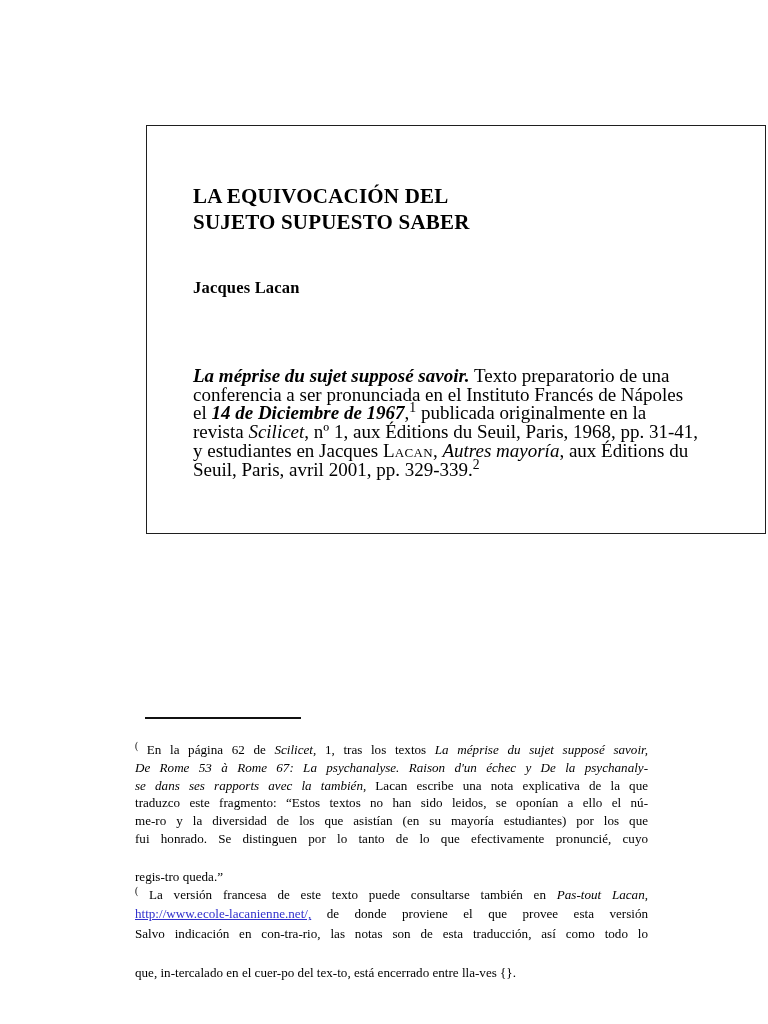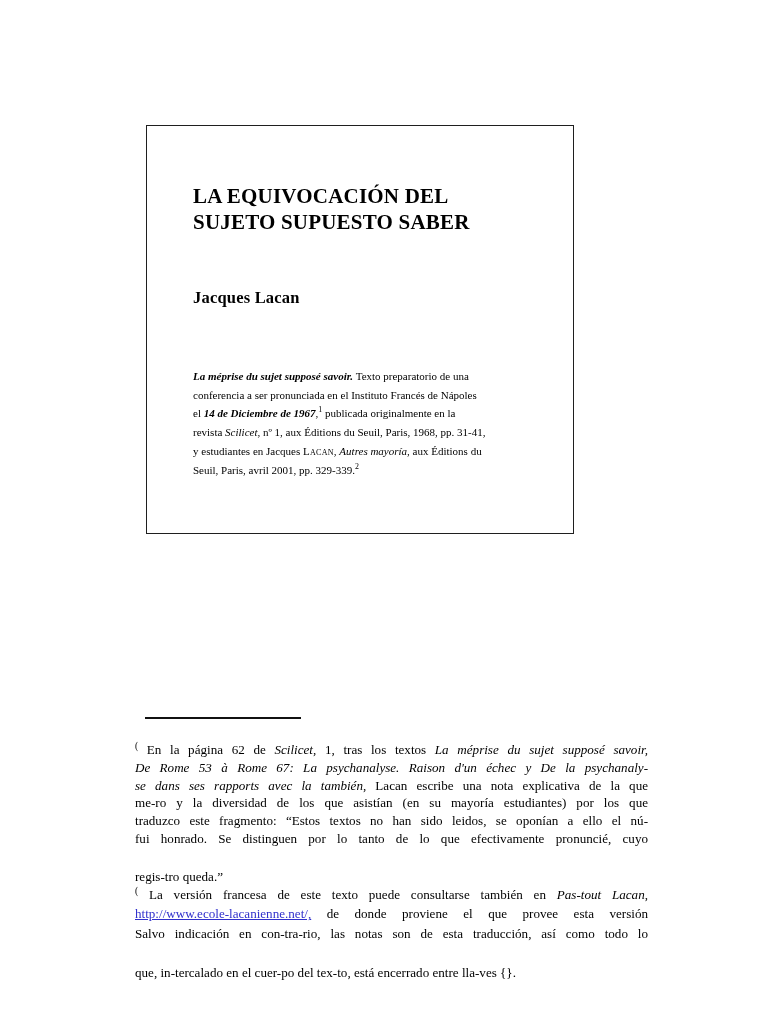--- a/index.html
+++ b/index.html
@@ -8,34 +8,34 @@
   *{margin:0;padding:0;box-sizing:border-box;}
   html,body{background:var(--bg);}
   body{
     width:768px;height:1024px;
     font-family:"Liberation Serif", serif;
     color:var(--text);
   }
   .page{position:relative;width:768px;height:1024px;background:var(--bg);overflow:hidden;}
 
   .title-box{
-    position:absolute;left:146px;top:125px;width:428px;height:409px;
+    position:absolute;left:146px;top:125px;width:620px;height:409px;
     border:1.5px solid var(--border);background:var(--bg);padding-left:26px;
   }
   .doc-title{
     position:absolute;left:46px;top:57px;
     font-size:21px;font-weight:bold;line-height:26px;letter-spacing:0.2px;
   }
   .author{
-    position:absolute;left:46px;top:162px;
+    position:absolute;left:46px;top:152px;
     font-size:16.5px;font-weight:bold;letter-spacing:0.2px;
   }
   .note{
     position:absolute;left:46px;top:241px;width:450px;
-    font-size:11px;line-height:18.7px;
+    font-size:19px;line-height:18.7px;
   }
   .note .tl{white-space:nowrap;}
 
   .rule{
     position:absolute;left:145px;top:717px;width:156px;height:0;
     border-top:2.6px solid var(--divider);
   }
 
   .footnote{position:absolute;left:135px;width:513px;font-size:13.1px;}
   .fn1{top:741px;line-height:17.8px;}
@@ -70,22 +70,22 @@
         <div class="tl last"><span class="">Seuil, Paris, avril 2001, pp. 329-339.</span><span class="sup">2</span></div>
       </div>
   </div>
 
   <div class="rule"></div>
 
   <div class="footnote fn1 justify">
       <div class="tl"><span class="sup">(</span><span class=""> En la página 62 de </span><span class="it">Scilicet</span><span class="">, 1, tras los textos </span><span class="it">La méprise du sujet supposé savoir,</span></div>
       <div class="tl"><span class="it">De Rome 53 à Rome 67: La psychanalyse. Raison d'un échec y De la psychanaly-</span></div>
       <div class="tl"><span class="it">se dans ses rapports avec la también</span><span class="">, Lacan escribe una nota explicativa de la que</span></div>
+      <div class="tl"><span class="">traduzco este fragmento: “Estos textos no han sido leidos, se oponían a ello el nú-</span></div>
       <div class="tl"><span class="">me-ro y la diversidad de los que asistían (en su mayoría estudiantes) por los que</span></div>
-      <div class="tl"><span class="">traduzco este fragmento: “Estos textos no han sido leidos, se oponían a ello el nú-</span></div>
       <div class="tl"><span class="">fui honrado. Se distinguen por lo tanto de lo que efectivamente pronuncié, cuyo</span></div>
       <div class="tl last"><span class="">regis-tro queda.”</span></div>
     </div>
   <div class="footnote fn2 justify">
       <div class="tl"><span class="sup">(</span><span class=""> La versión francesa de este texto puede consultarse también en </span><span class="it">Pas-tout Lacan</span><span class="">,</span></div>
       <div class="tl"><a class="lnk" href="#">http://www.ecole-lacanienne.net/,</a><span class=""> de donde proviene el que provee esta versión</span></div>
       <div class="tl"><span class="">Salvo indicación en con-tra-rio, las notas son de esta traducción, así como todo lo</span></div>
       <div class="tl last"><span class="">que, in-tercalado en el cuer-po del tex-to, está encerrado entre lla-ves {}.</span></div>
     </div>
 

